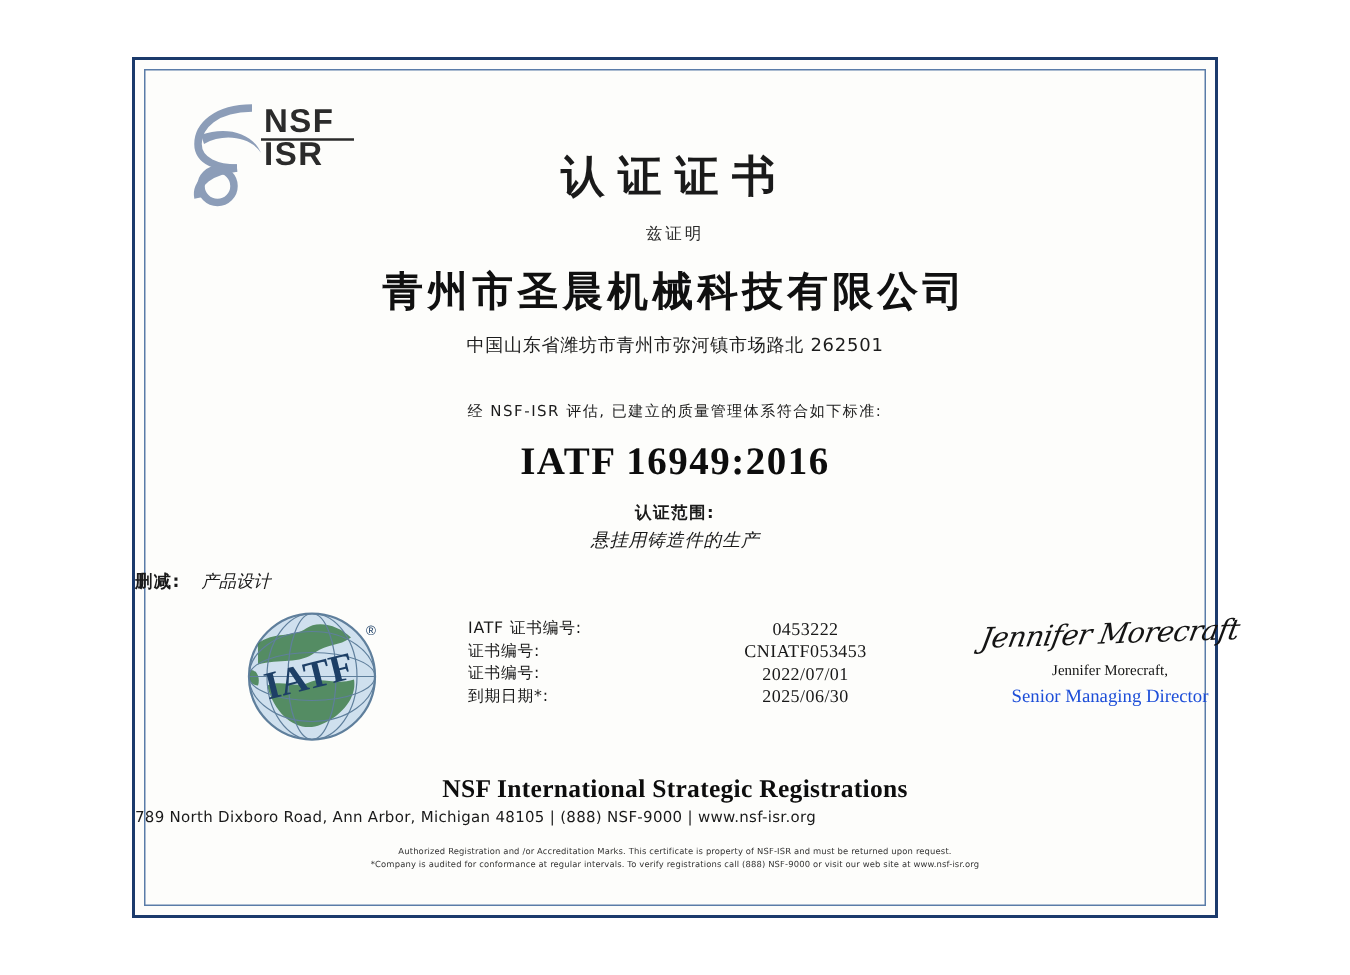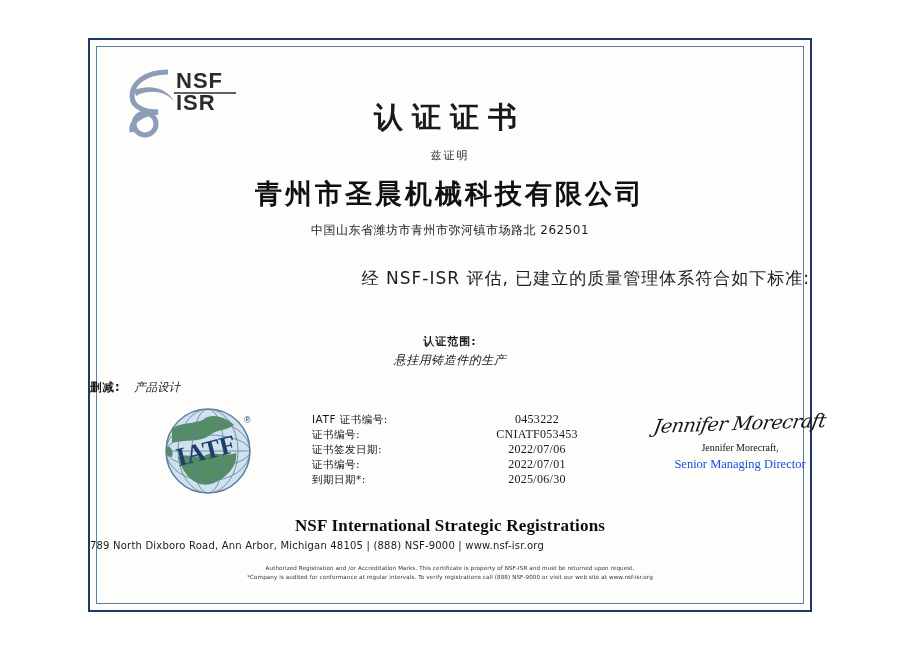--- a/index.html
+++ b/index.html
@@ -102,23 +102,23 @@
     font-family: "DejaVu Sans", sans-serif;
     font-size: 12px;
     letter-spacing: 0.5px;
     color: #1c1c1c;
   }
   .assess-line {
     position: absolute;
     left: 0;
     right: 0;
     top: 227px;
-    text-align: right;
-    font-family: "DejaVu Sans", sans-serif;
-    font-size: 17px;
+    text-align: center;
+    font-family: "DejaVu Sans", sans-serif;
+    font-size: 10px;
     letter-spacing: 1px;
     color: #1c1c1c;
   }
   .standard {
     position: absolute;
     left: 0;
     right: 0;
     top: 253px;
     text-align: center;
     font-family: "Liberation Serif", serif;
@@ -313,42 +313,39 @@
         <text x="56" y="64" text-anchor="middle" font-family="Liberation Serif, serif" font-size="26" font-weight="700" fill="#1d3f66" transform="rotate(-14 56 64)">IATF</text>
         <text x="92" y="28" font-family="Liberation Sans, sans-serif" font-size="9" fill="#1d3f66">®</text>
       </svg>
     </div>
 
     <div class="title-zh">认证证书</div>
     <div class="subtitle-zh">兹证明</div>
     <div class="company-name">青州市圣晨机械科技有限公司</div>
     <div class="company-address">中国山东省潍坊市青州市弥河镇市场路北 262501</div>
     <div class="assess-line">经 NSF-ISR 评估, 已建立的质量管理体系符合如下标准:</div>
+    <div class="standard">IATF 16949:2016</div>
     <div class="scope-label">认证范围:</div>
     <div class="scope-value">悬挂用铸造件的生产</div>
 
     <div class="exclusion-row">
       <span class="ex-label">删减:</span>
       <span class="ex-value">产品设计</span>
     </div>
 
     <div class="details">
       <div class="details-row">
         <span class="dt-label">IATF 证书编号:</span>
         <span class="dt-value">0453222</span>
       </div>
       <div class="details-row">
         <span class="dt-label">证书编号:</span>
         <span class="dt-value">CNIATF053453</span>
       </div>
       <div class="details-row">
-        <span class="dt-label">证书签发日期:</span>
-        <span class="dt-value">2022/07/06</span>
-      </div>
-      <div class="details-row">
         <span class="dt-label">证书编号:</span>
         <span class="dt-value">2022/07/01</span>
       </div>
       <div class="details-row">
         <span class="dt-label">到期日期*:</span>
         <span class="dt-value">2025/06/30</span>
       </div>
     </div>
 
     <div class="signature-block">

